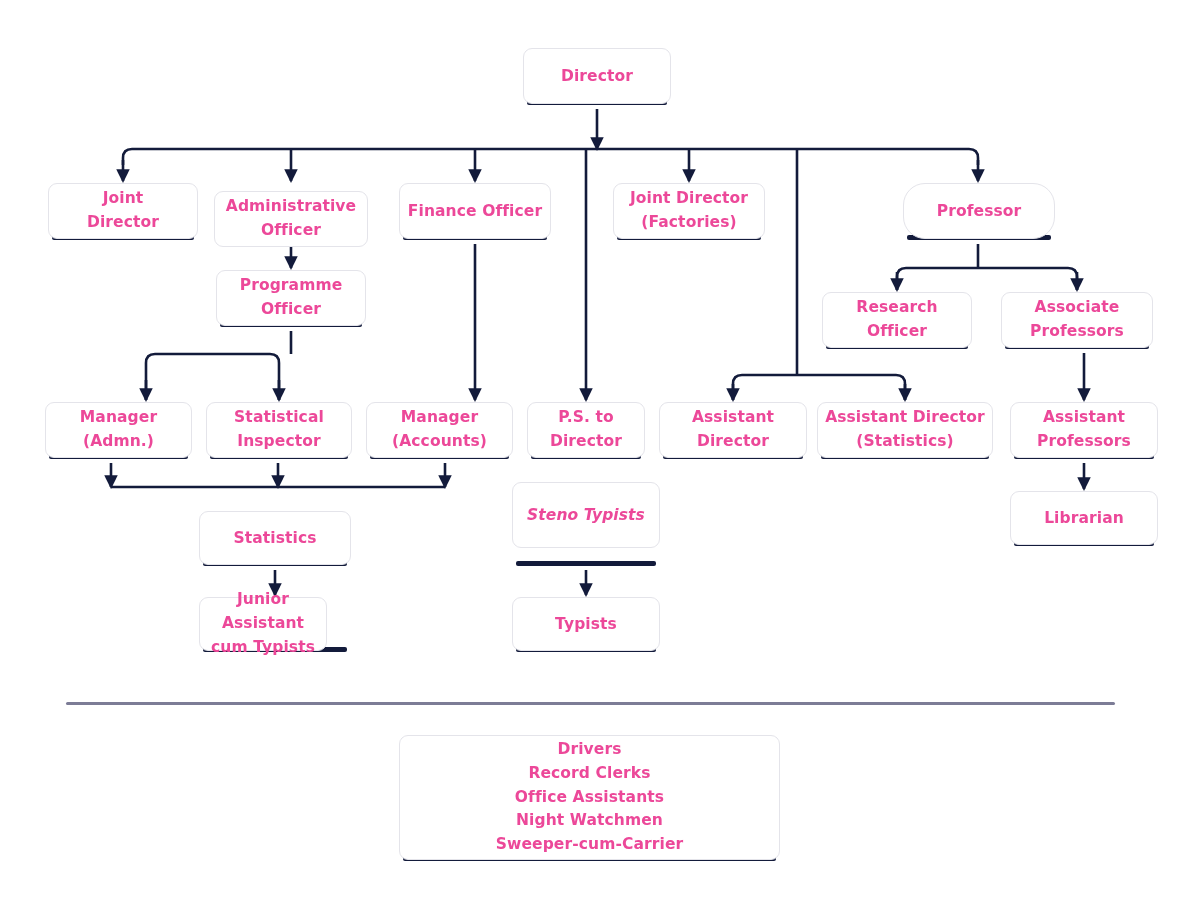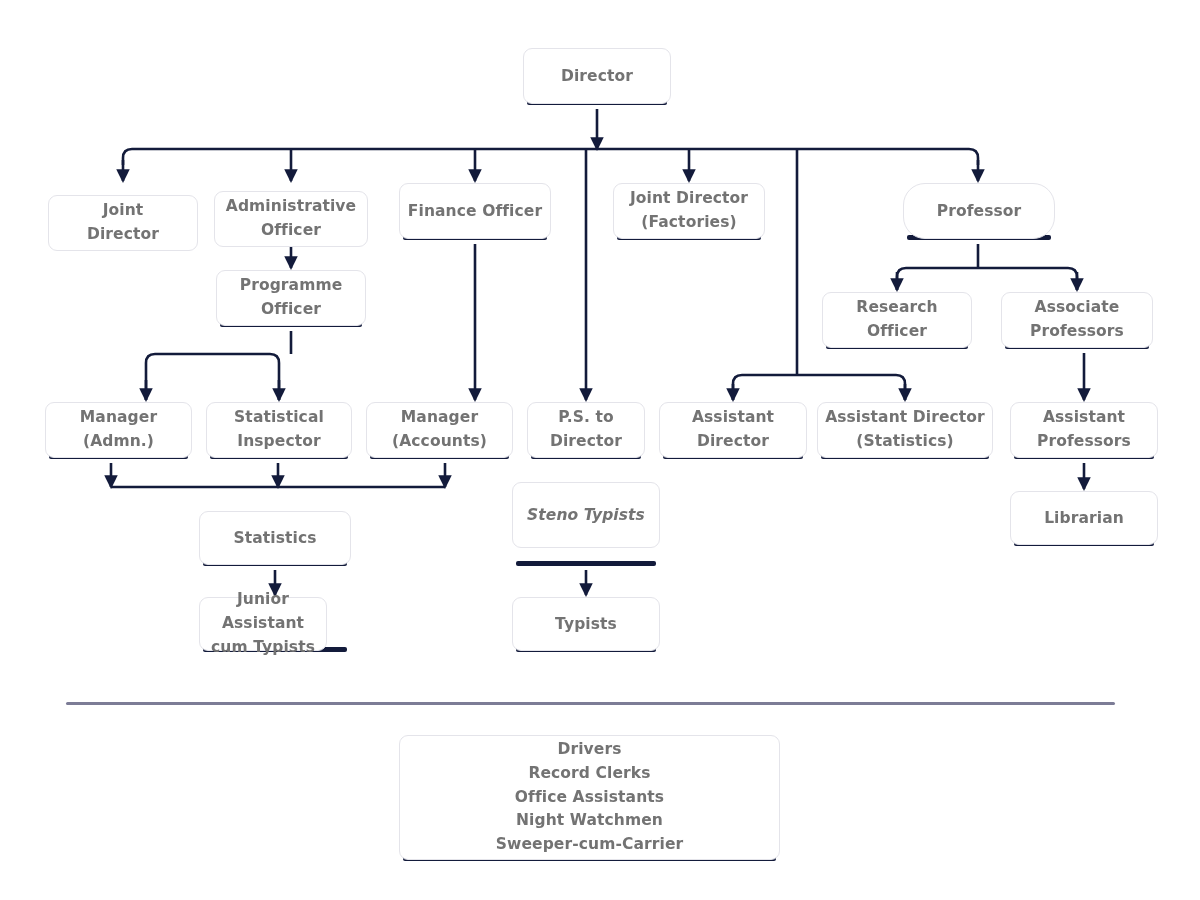--- a/index.html
+++ b/index.html
@@ -36,21 +36,21 @@
   .node {
     position: absolute;
     box-sizing: border-box;
     background: #ffffff;
     border: 1px solid #e4e4ea;
     border-radius: 9px;
     display: flex;
     align-items: center;
     justify-content: center;
     text-align: center;
-    color: #737373;
+    color: #ec4899;
     font-size: 15.5px;
     font-weight: 700;
     line-height: 1.48;
     letter-spacing: 0.1px;
     padding: 4px 6px;
     z-index: 2;
   }
   .node .node-label {
     display: block;
     white-space: pre-line;
@@ -135,21 +135,21 @@
       <path d="M 586 570 L 586 595" marker-end="url(#arrow)"></path>
     </g>
   </svg>
 
   <div id="node-layer">
       <div class="node-shadow" style="left: 527px; top: 100px; width: 140px;"></div>
       <div class="node" style="left: 523px; top: 48px; width: 148px; height: 56px;">
         <span class="node-label">Director</span>
       </div>
       <div class="node-shadow" style="left: 52px; top: 235px; width: 142px;"></div>
-      <div class="node stack-node" style="left: 48px; top: 183px; width: 150px; height: 56px; margin-top: 12px;">
+      <div class="node stack-node" style="left: 48px; top: 183px; width: 150px; height: 56px;">
         <span class="node-label">Joint
 Director</span>
       </div>
       <div class="node-shadow" style="left: 218px; top: 235px; width: 146px;"></div>
       <div class="node stack-node" style="left: 214px; top: 183px; width: 154px; height: 56px; margin-top: 8px;">
         <span class="node-label">Administrative
 Officer</span>
       </div>
       <div class="node-shadow" style="left: 403px; top: 235px; width: 144px;"></div>
       <div class="node" style="left: 399px; top: 183px; width: 152px; height: 56px;">

